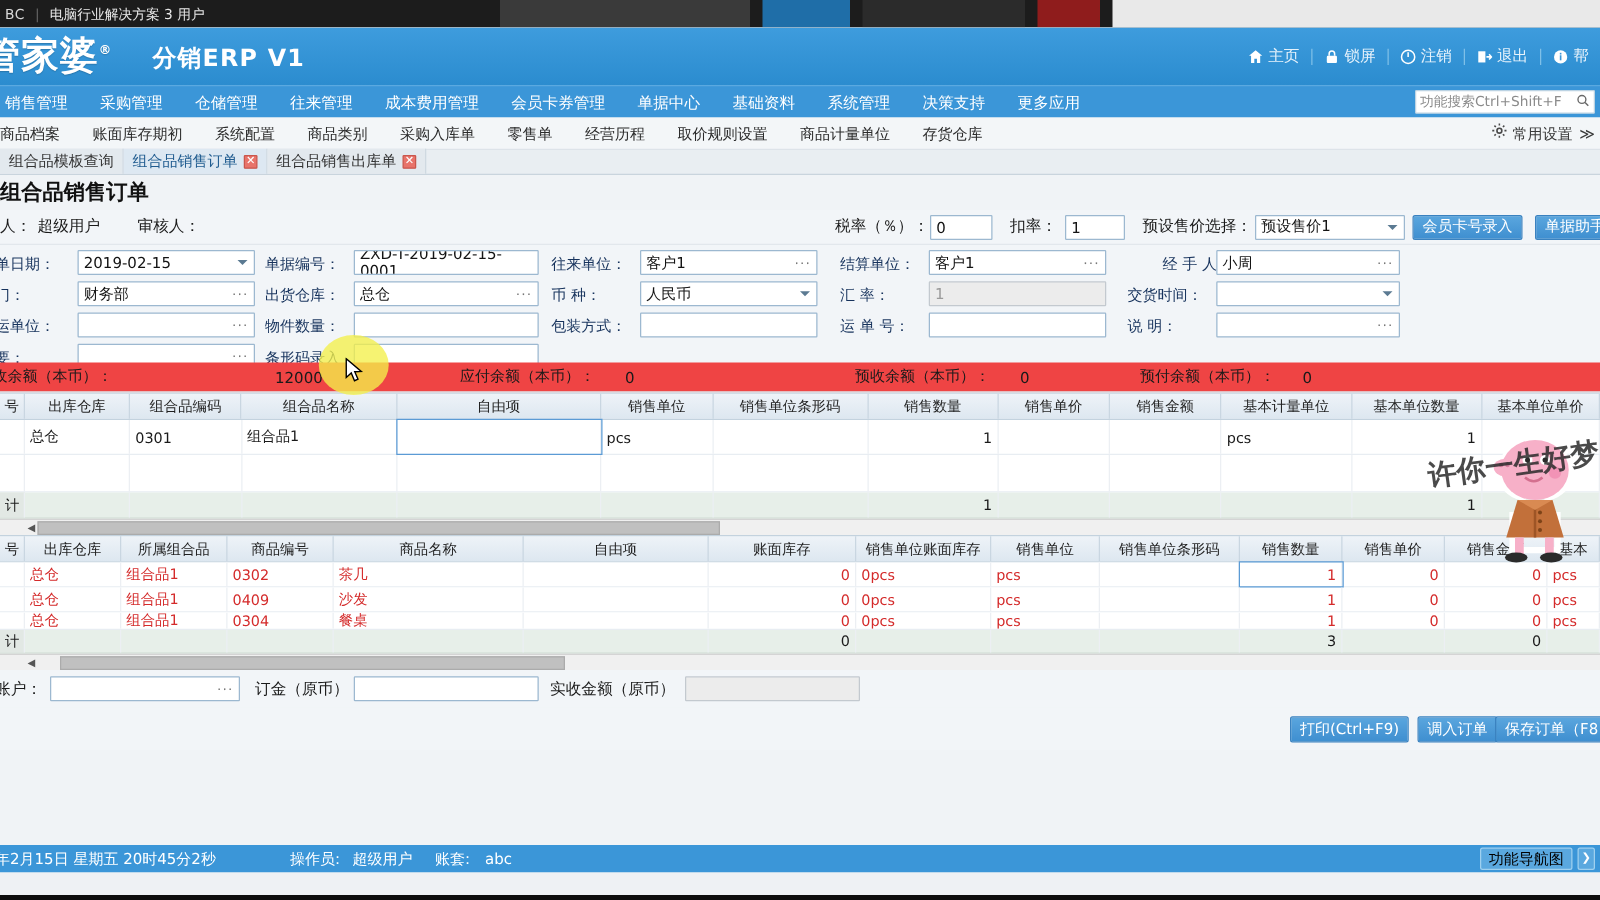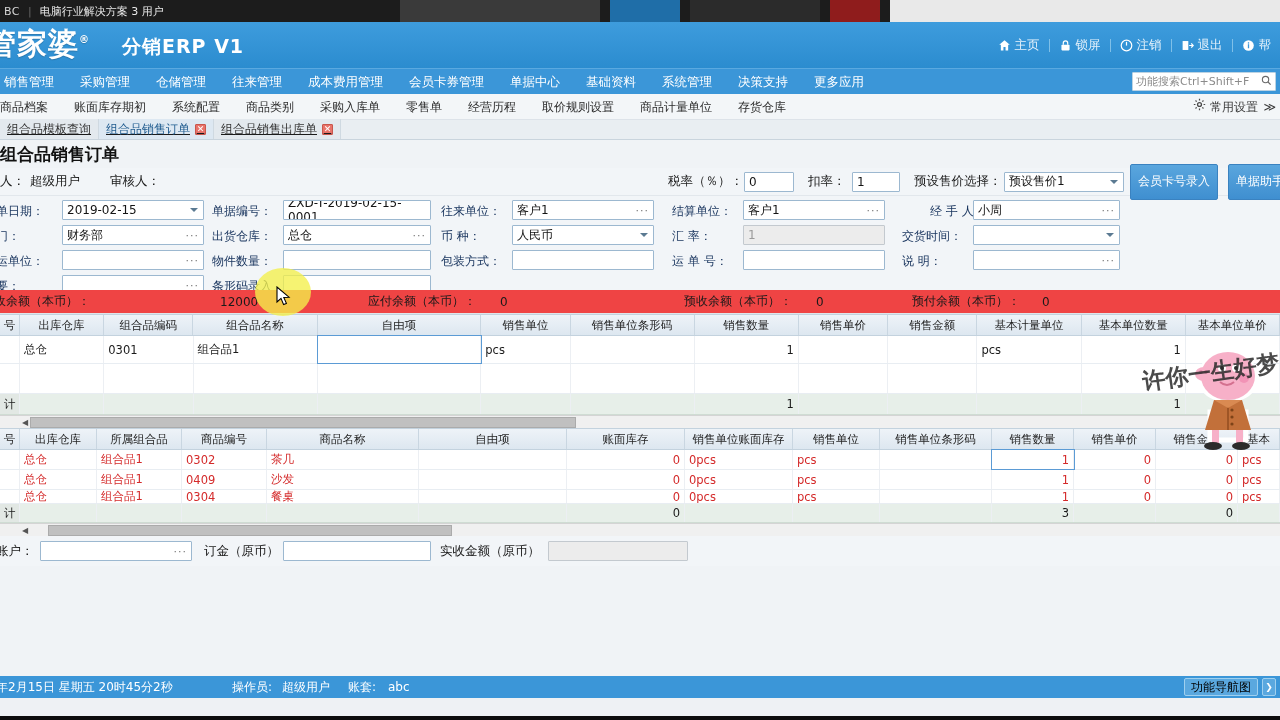--- a/index.html
+++ b/index.html
@@ -87,21 +87,21 @@
   #nav-secondary .sitem:first-child{ padding-left:0; }
   #common-settings{
     position:absolute; right:22px; top:0; line-height:26px;
     font-size:12px; color:#3a3a3a; display:flex; align-items:center; gap:4px; cursor:pointer;
   }
   #sec-nav-more{ position:absolute; right:4px; top:0; line-height:26px; font-size:12px; color:#3a3a3a; }
 
   
   #tab-strip{
     height:20px; background:#e9eef2; border-bottom:1px solid #c9d4dd;
-    display:flex; align-items:flex-end; padding-left:0; position:relative;text-decoration:underline;
+    display:flex; align-items:flex-end; padding-left:0; position:relative;
   }
   .tab{
     height:20px; line-height:20px; font-size:12px; padding:0 7px;
     display:flex; align-items:center; gap:5px; cursor:pointer; white-space:nowrap;
     border-right:1px solid #cfd9e1;
   }
   .tab.inactive{ color:#333; background:#e3e9ee; }
   .tab.active{ color:#1f5b8f; background:#dde8f2; }
   .tab-close{
     width:11px; height:11px; background:#e8736a; border:1px solid #c9564c;
@@ -132,21 +132,21 @@
   }
   .fld.disabled{ background:#ececec; border-color:#c3c9cf; color:#9a9a9a; }
   .fld .ell{ position:absolute; right:4px; color:#777; letter-spacing:1px; font-size:11px; }
   .fld .caret{
     position:absolute; right:5px; width:0; height:0;
     border-left:4px solid transparent; border-right:4px solid transparent;
     border-top:4px solid #5b7a92;
   }
 
   .btn-blue{
-    height:36px; background:#4c9ad8;
+    height:20px; background:#4c9ad8;
     background:linear-gradient(180deg,#5aa6de 0%,#3f8fd0 100%);
     border:1px solid #3a82c0; border-radius:2px; color:#fff;
     font-size:12px; display:inline-flex; align-items:center; justify-content:center;
     padding:0 7px; cursor:pointer; white-space:nowrap;
   }
 
   
   #balances{
     height:24px; display:flex; align-items:center; font-size:12px;
     background:#ef4444; border-bottom:1px solid #dfe5ea; position:relative;
@@ -650,20 +650,25 @@
     <span class="lbl-dark" style="position:absolute;left:204px;">订金（原币）</span>
     <div class="fld" style="position:absolute;left:283px;width:148px;">
       <span></span>
     </div>
     <span class="lbl-dark" style="position:absolute;left:440px;">实收金额（原币）</span>
     <div class="fld disabled" style="position:absolute;left:548px;width:140px;">
       <span></span>
     </div>
   </div>
 
+  <div id="action-bar">
+    <div class="btn-blue" style="position:absolute;left:1032px;top:7px;height:21px;">打印(Ctrl+F9)</div>
+    <div class="btn-blue" style="position:absolute;left:1134px;top:7px;height:21px;">调入订单</div>
+    <div class="btn-blue" style="position:absolute;left:1196px;top:7px;height:21px;">保存订单（F8</div>
+  </div>
 
   <div id="status-bar">
     <span class="sb" style="position:absolute;left:-4px;">年2月15日 星期五 20时45分2秒</span>
     <span class="sb" style="position:absolute;left:232px;">操作员:</span>
     <span class="sb" style="position:absolute;left:282px;">超级用户</span>
     <span class="sb" style="position:absolute;left:348px;">账套:</span>
     <span class="sb" style="position:absolute;left:388px;">abc</span>
     <div id="nav-map-btn">功能导航图</div>
     <div id="nav-map-arrow">❯</div>
   </div>

